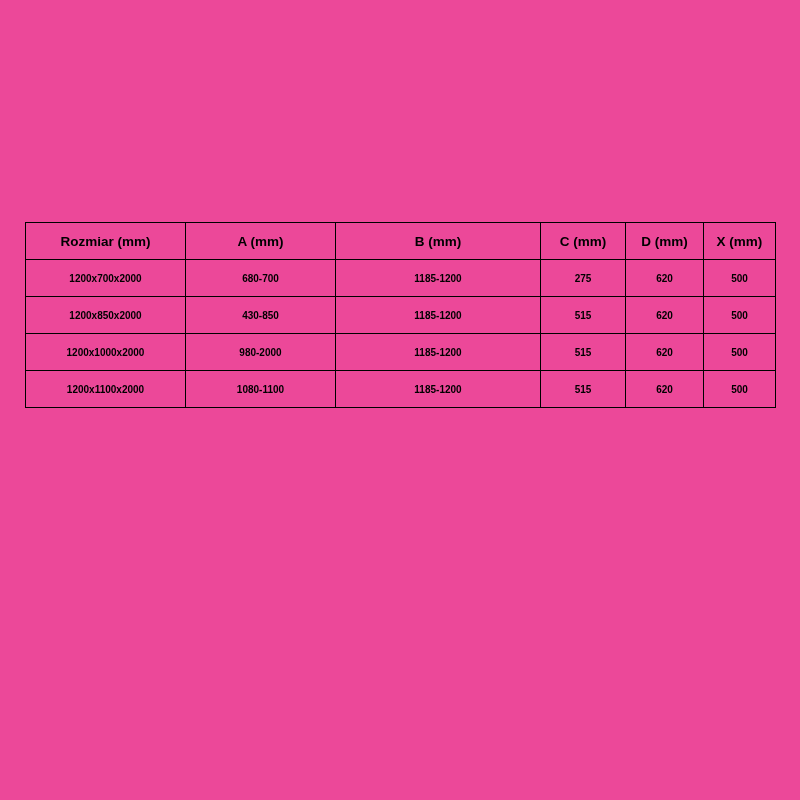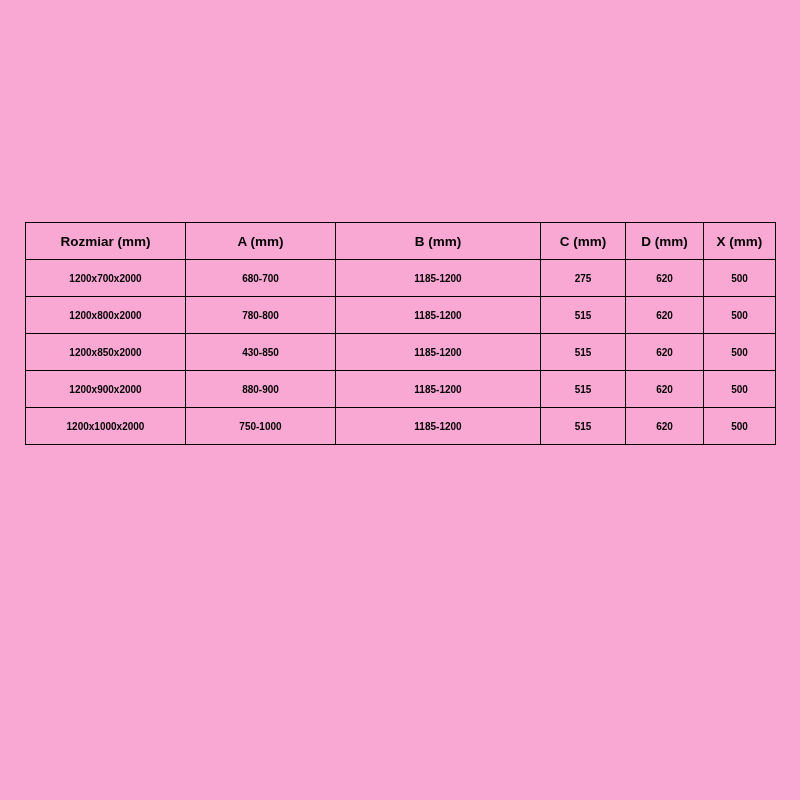--- a/index.html
+++ b/index.html
@@ -7,21 +7,21 @@
     padding: 0;
     width: 800px;
     height: 800px;
     background: #ffffff;
     font-family: "Liberation Sans", sans-serif;
   }
   .page {
     position: relative;
     width: 800px;
     height: 800px;
-    background: #f9a8d4;
+    background: #ec4899;
   }
   .table-wrap {
     position: absolute;
     left: 25px;
     top: 222px;
     width: 750px;
   }
   table.spec {
     border-collapse: collapse;
     width: 750px;
@@ -80,46 +80,38 @@
       <tbody>
         <tr>
           <td class="cell-first">1200x700x2000</td>
           <td>680-700</td>
           <td>1185-1200</td>
           <td>275</td>
           <td>620</td>
           <td>500</td>
         </tr>
         <tr>
-          <td class="cell-first">1200x800x2000</td>
-          <td>780-800</td>
-          <td>1185-1200</td>
-          <td>515</td>
-          <td>620</td>
-          <td>500</td>
-        </tr>
-        <tr>
           <td class="cell-first">1200x850x2000</td>
           <td>430-850</td>
           <td>1185-1200</td>
           <td>515</td>
           <td>620</td>
           <td>500</td>
         </tr>
         <tr>
-          <td class="cell-first">1200x900x2000</td>
-          <td>880-900</td>
+          <td class="cell-first">1200x1000x2000</td>
+          <td>980-2000</td>
           <td>1185-1200</td>
           <td>515</td>
           <td>620</td>
           <td>500</td>
         </tr>
         <tr>
-          <td class="cell-first">1200x1000x2000</td>
-          <td>750-1000</td>
+          <td class="cell-first">1200x1100x2000</td>
+          <td>1080-1100</td>
           <td>1185-1200</td>
           <td>515</td>
           <td>620</td>
           <td>500</td>
         </tr>
       </tbody>
     </table>
   </div>
 </div>
 

